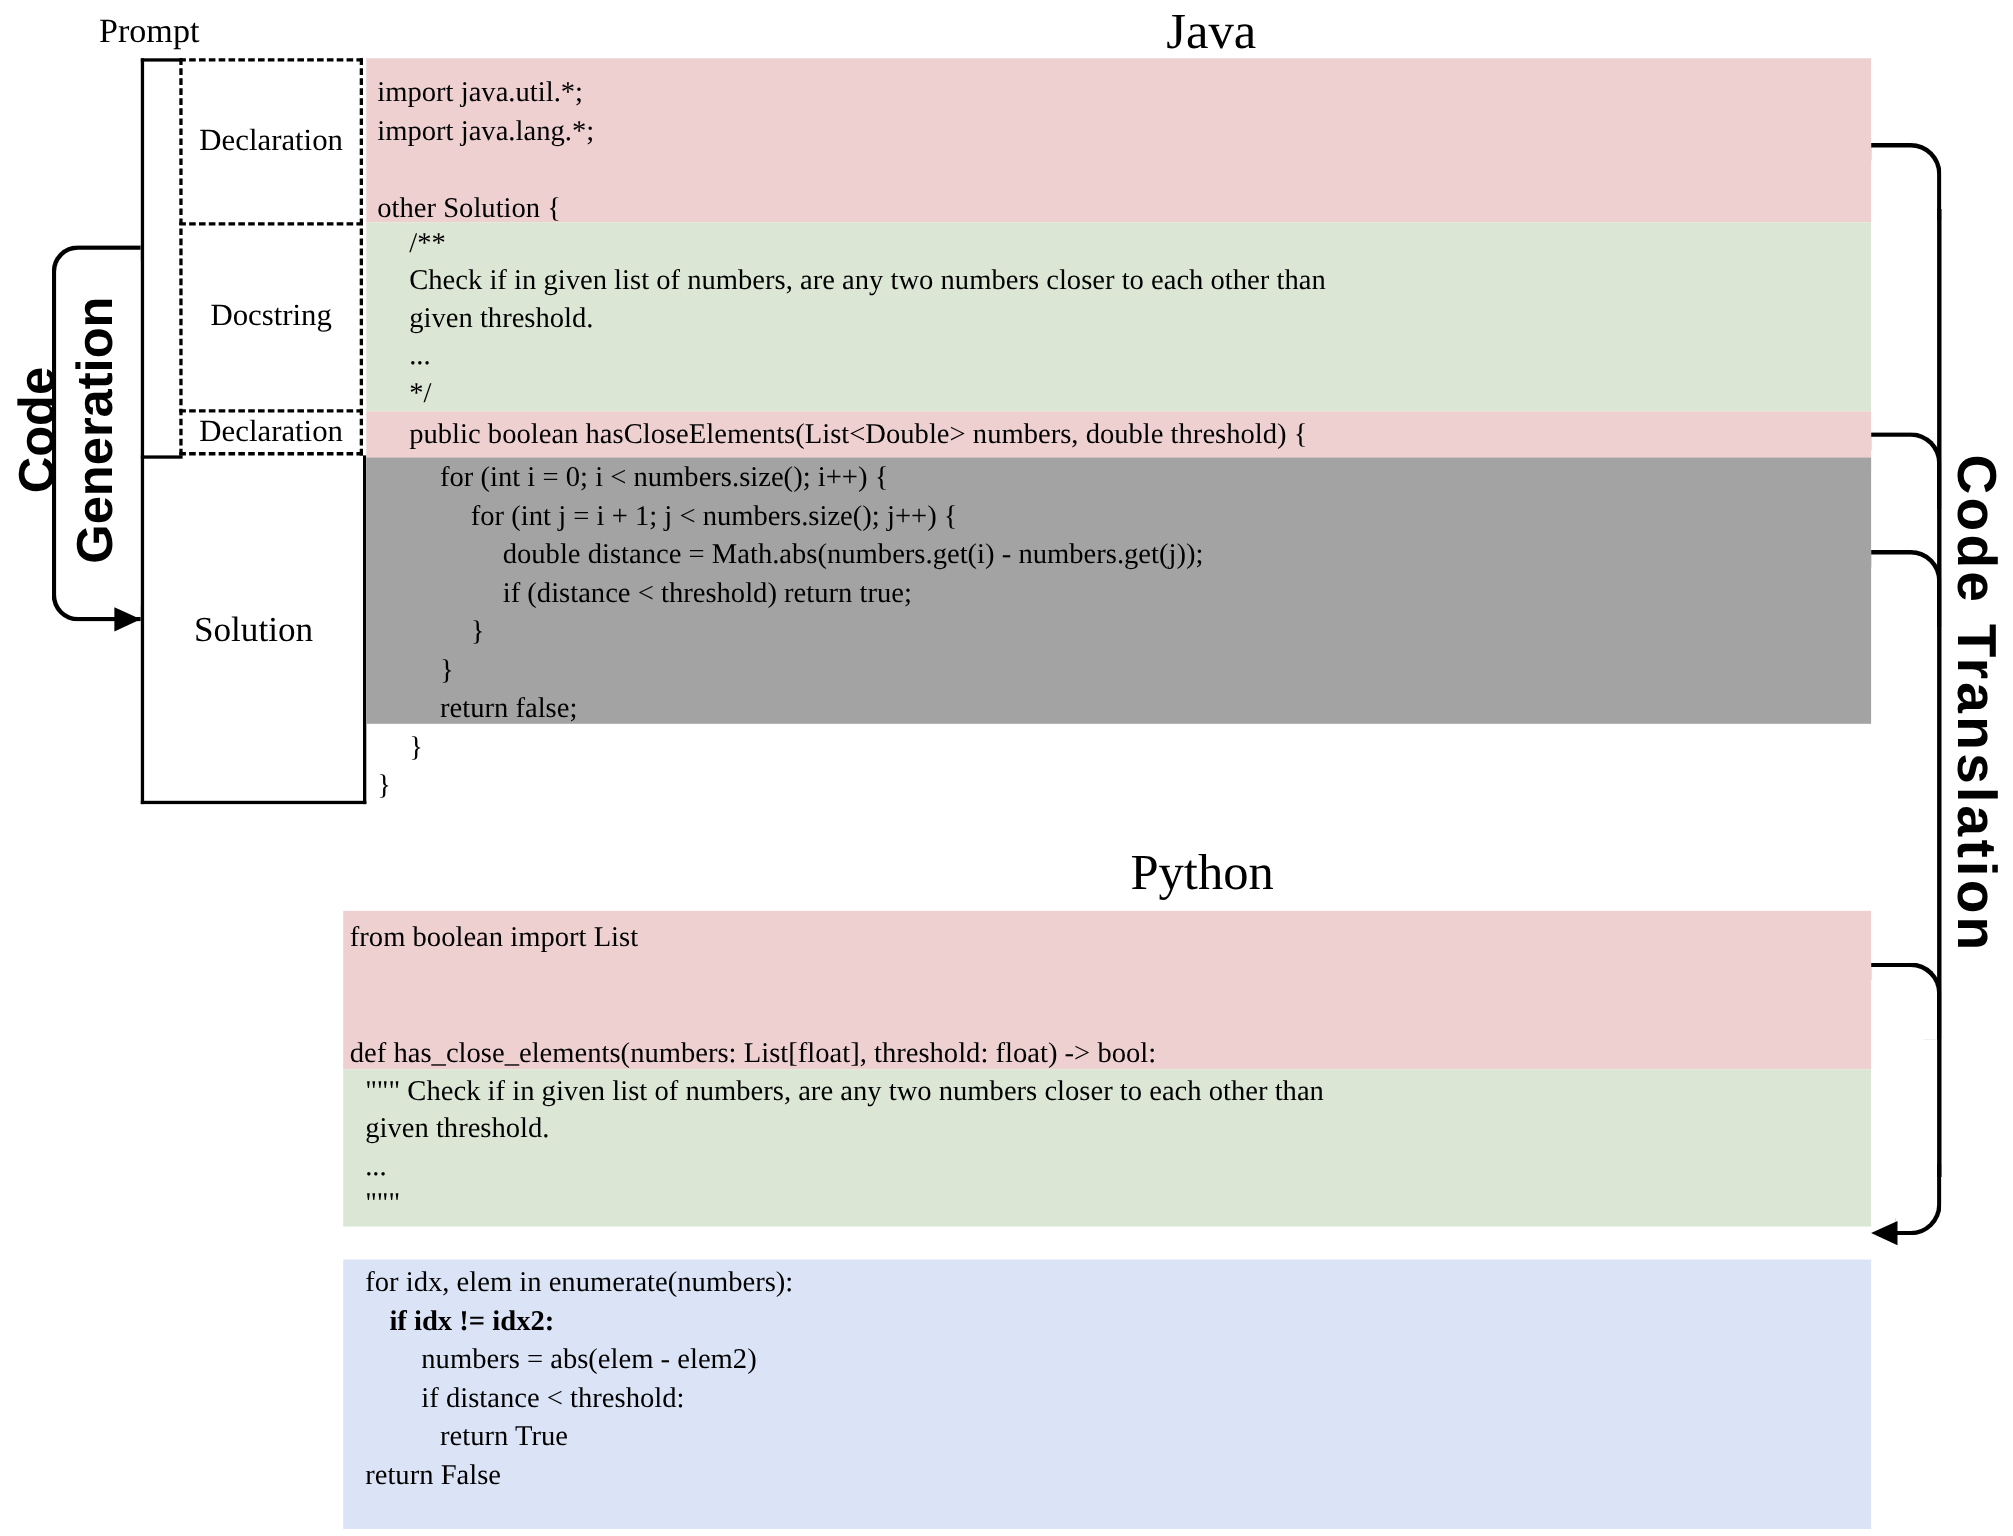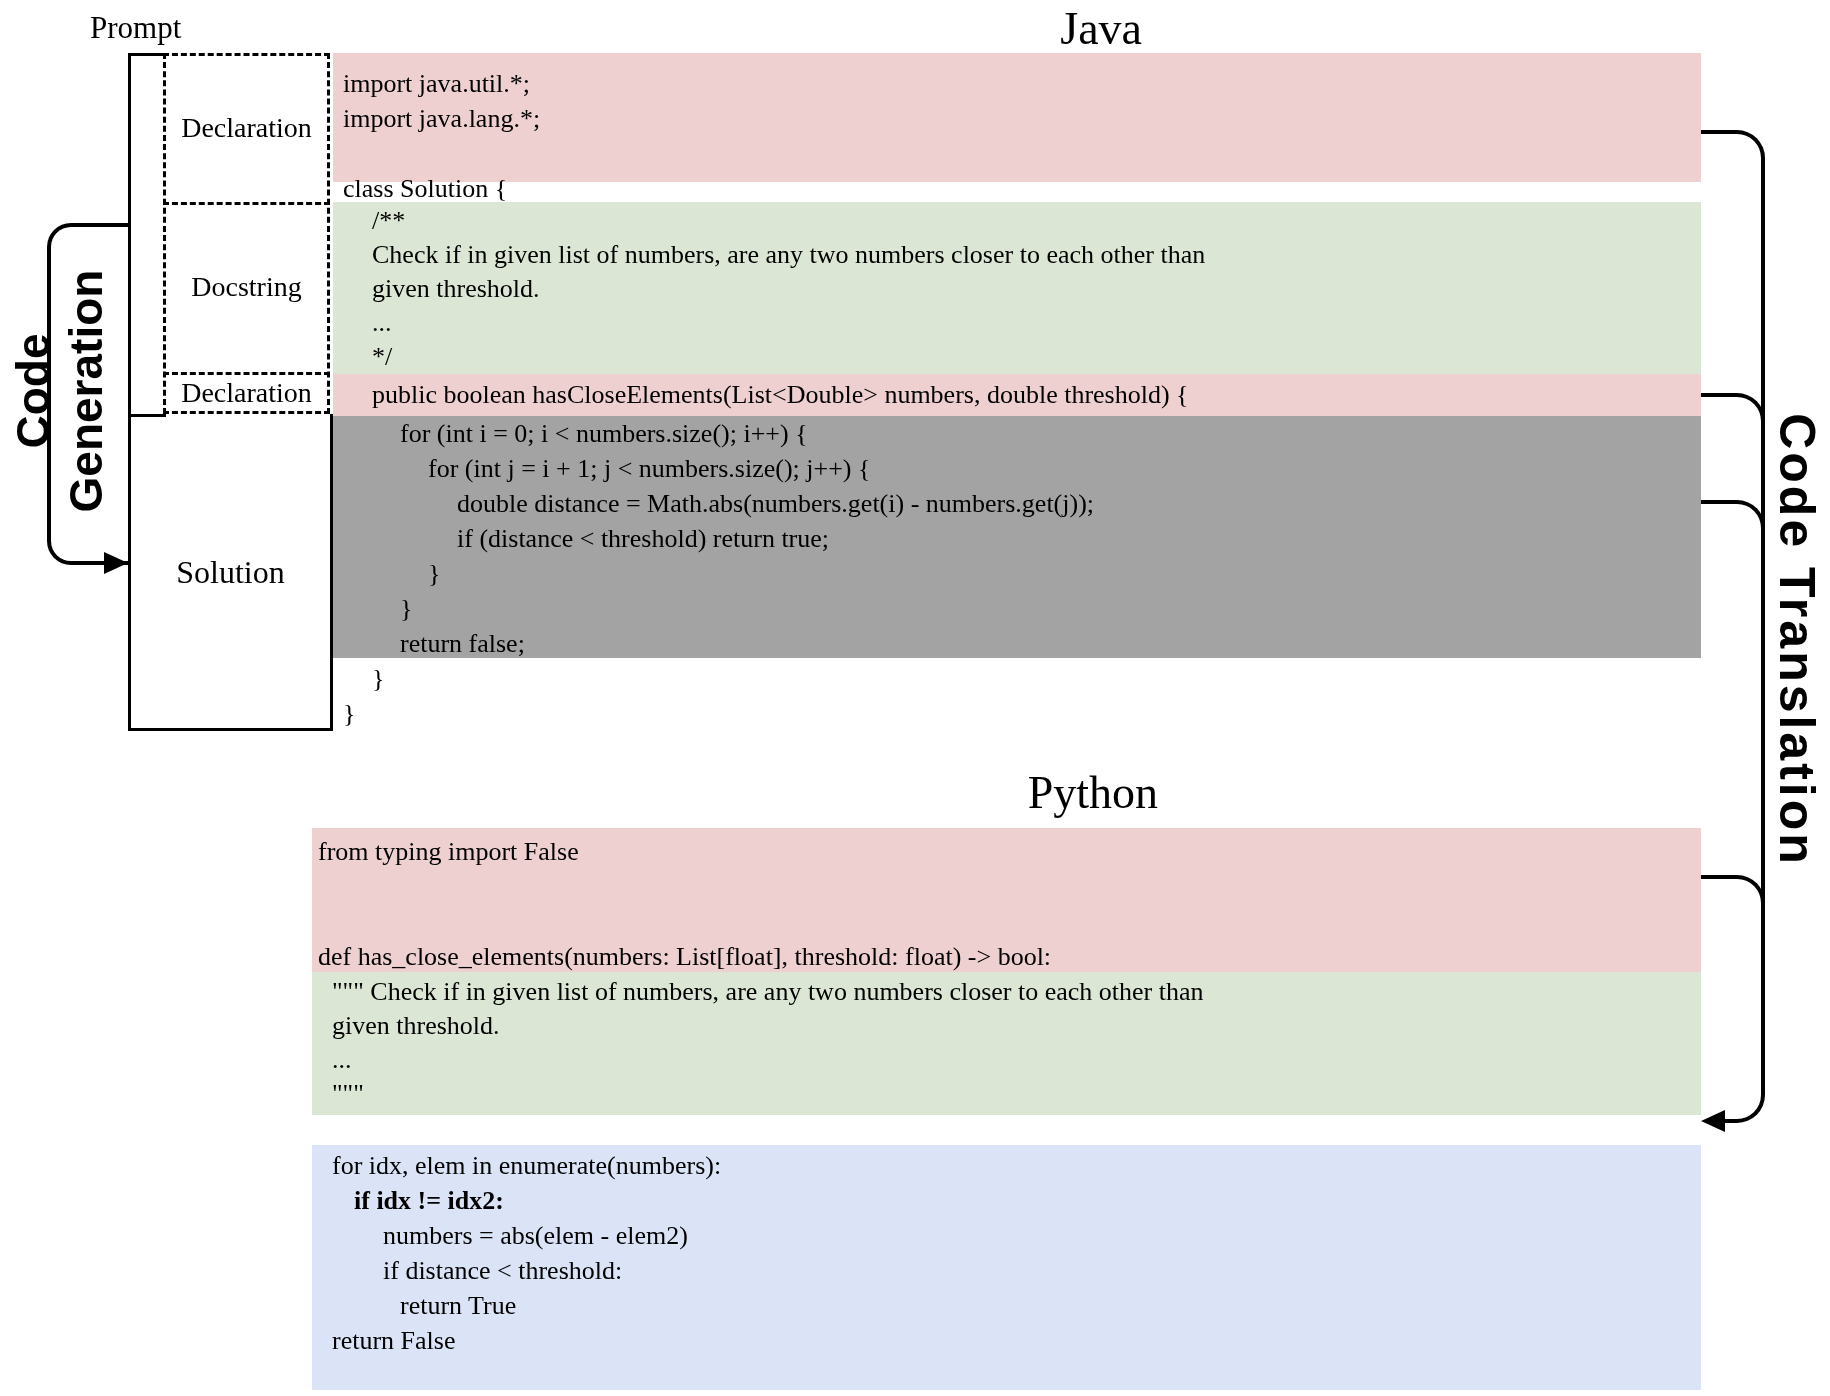--- a/index.html
+++ b/index.html
@@ -115,25 +115,25 @@
 <div class="box-label" style="left:163px;top:372px;width:167px;height:42px;">Declaration</div>
 <div class="box-label" style="left:128px;top:416px;width:205px;height:312px;font-size:32px;">Solution</div>
 
 <div class="gen-bracket"></div>
 <div class="arrow-right" style="left:104px;top:552px;"></div>
 <div class="side-label gen-label">
   <div>Code</div>
   <div>Generation</div>
 </div>
 
-<div class="block" style="top: 53px; height: 129px; padding-top: 13px; background: rgb(238, 208, 209);">
+<div class="block" style="top: 53px; height: 149px; padding-top: 13px; background: rgb(238, 208, 209);">
   <div class="line jI0">import java.util.*;</div>
   <div class="line jI0">import java.lang.*;</div>
   <div class="line jI0"></div>
-  <div class="line jI0">class Solution {</div>
+  <div class="line jI0">other Solution {</div>
 </div>
 
 <div class="block lh34" style="top: 202px; height: 172px; padding-top: 2px; background: rgb(219, 230, 213);">
   <div class="line jI1">/**</div>
   <div class="line jI1">Check if in given list of numbers, are any two numbers closer to each other than</div>
   <div class="line jI1">given threshold.</div>
   <div class="line jI1">...</div>
   <div class="line jI1">*/</div>
 </div>
 
@@ -147,21 +147,21 @@
   <div class="line jI4">double distance = Math.abs(numbers.get(i) - numbers.get(j));</div>
   <div class="line jI4">if (distance &lt; threshold) return true;</div>
   <div class="line jI3">}</div>
   <div class="line jI2">}</div>
   <div class="line jI2">return false;</div>
   <div class="line jI1">}</div>
   <div class="line jI0">}</div>
 </div>
 
 <div class="block pyblock" style="top: 828px; height: 144px; padding-top: 6px; background: rgb(238, 208, 209);">
-  <div class="line pI0">from typing import False</div>
+  <div class="line pI0">from boolean import List</div>
   <div class="line pI0"></div>
   <div class="line pI0"></div>
   <div class="line pI0">def has_close_elements(numbers: List[float], threshold: float) -&gt; bool:</div>
 </div>
 
 <div class="block pyblock lh34" style="top: 972px; height: 143px; padding-top: 3px; background: rgb(219, 230, 213);">
   <div class="line pI1">""" Check if in given list of numbers, are any two numbers closer to each other than</div>
   <div class="line pI1">given threshold.</div>
   <div class="line pI1">...</div>
   <div class="line pI1">"""</div>

